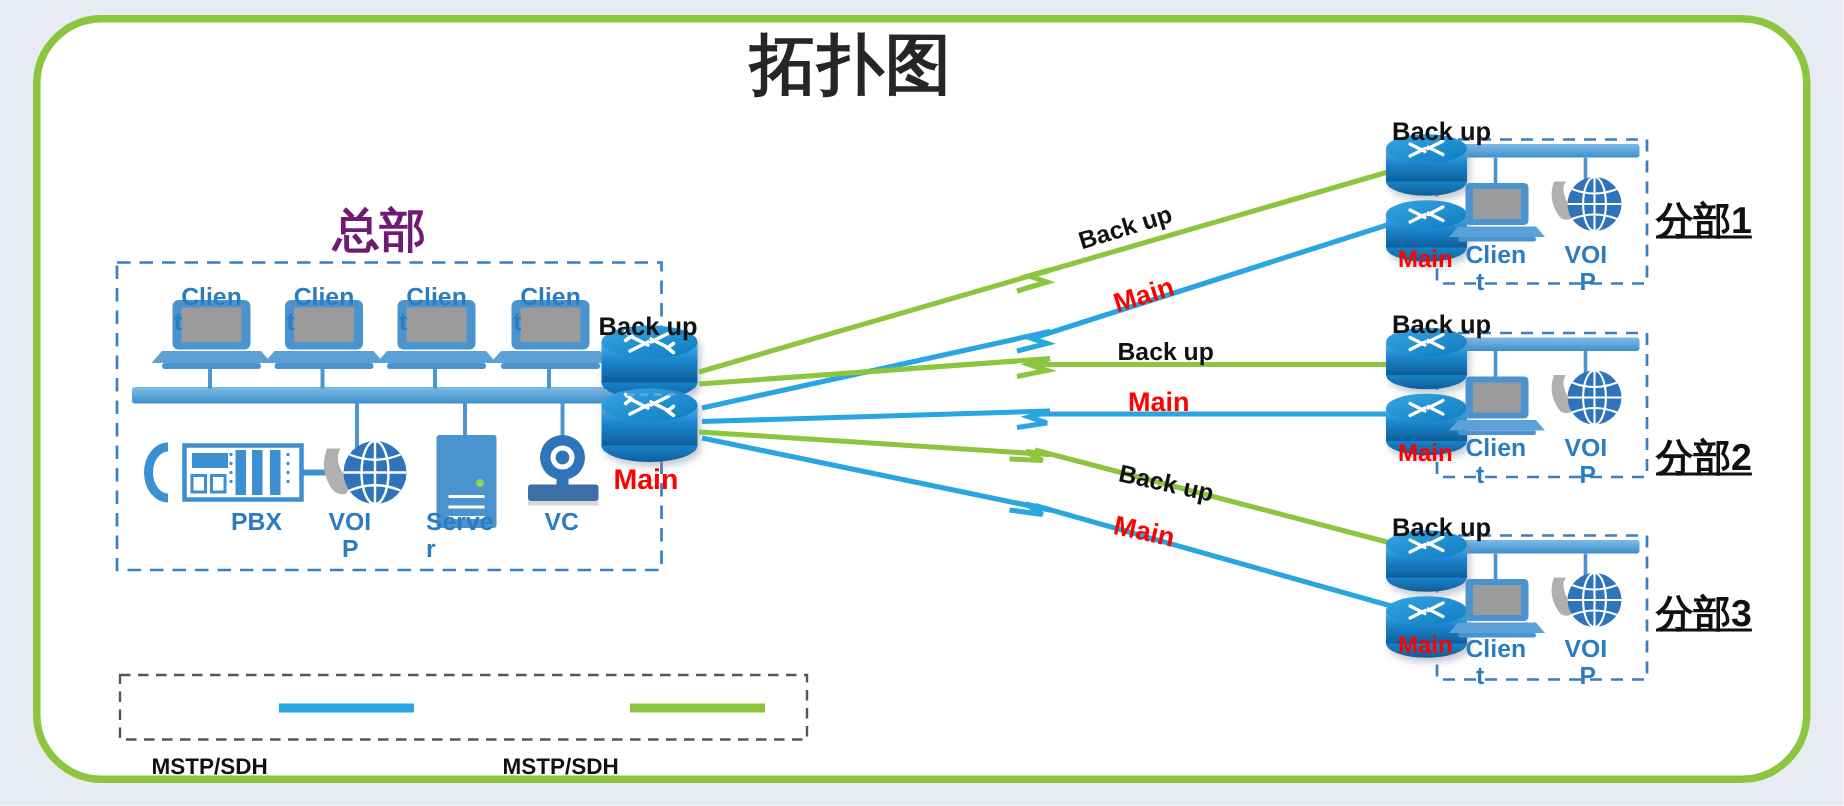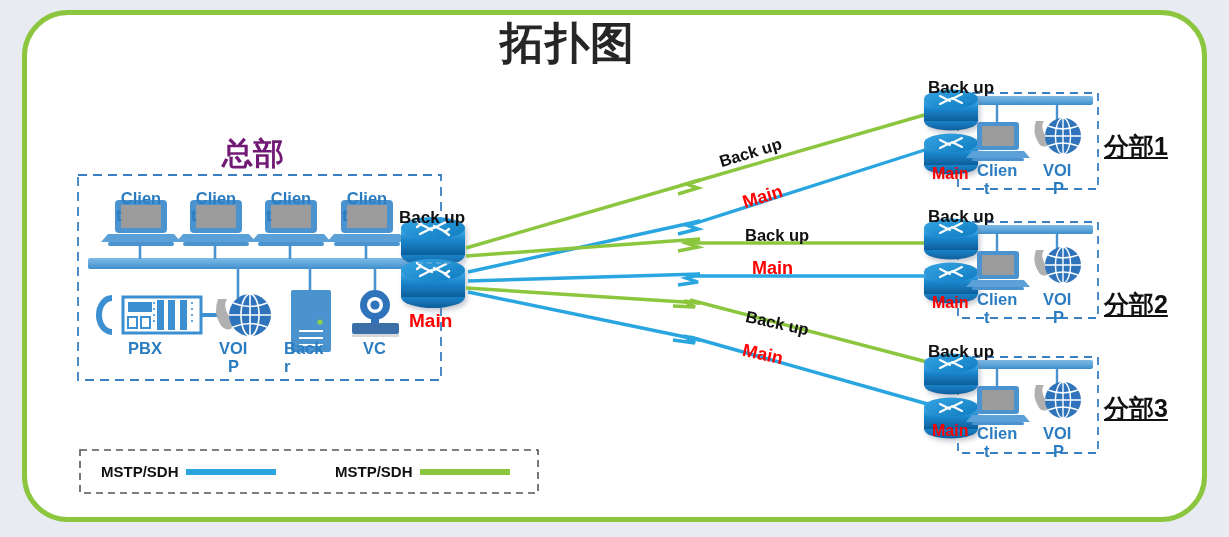--- a/index.html
+++ b/index.html
@@ -28,21 +28,21 @@
   .b1t{left:1104px;top:130px;}
   .b2t{left:1104px;top:256px;margin-top:32px;}
   .b3t{left:1104px;top:392px;}
 
   .devlabel{font-size:16.5px;color:#2b7cc0;font-weight:700;line-height:17px;
             text-align:center;}
   .backup-lbl{font-size:17px;font-weight:bold;color:#111;}
   .main-lbl{font-size:19px;font-weight:bold;color:#ff0000;}
   .link-backup{font-size:16.5px;font-weight:bold;color:#111;}
   .link-main{font-size:18px;font-weight:bold;color:#ff0000;}
-  .legend-txt{font-size:15px;font-weight:bold;color:#111;}
+  .legend-txt{font-size:15px;font-weight:bold;color:#111;margin-top:40px;}
   .rot-up{transform:rotate(-17deg);transform-origin:left top;}
   .rot-dn{transform:rotate(12.5deg);transform-origin:left top;}
 </style>
 </head>
 <body>
 
 <div id="stage">
 
   <div class="frame"></div>
 
@@ -360,24 +360,24 @@
     <div>Clien</div>
   </div>
   <div class="lbl devlabel" style="left:116px;top:207px;">t</div>
   <div class="lbl devlabel" style="left:191px;top:190px;width:50px;">Clien</div>
   <div class="lbl devlabel" style="left:191px;top:207px;">t</div>
   <div class="lbl devlabel" style="left:266px;top:190px;width:50px;">Clien</div>
   <div class="lbl devlabel" style="left:266px;top:207px;">t</div>
   <div class="lbl devlabel" style="left:342px;top:190px;width:50px;">Clien</div>
   <div class="lbl devlabel" style="left:342px;top:207px;">t</div>
 
-  <div class="lbl devlabel" style="left:128px;top:340px;">PBX</div>
+  <div class="lbl devlabel" style="left:154px;top:340px;">PBX</div>
   <div class="lbl devlabel" style="left:219px;top:340px;">VOI</div>
   <div class="lbl devlabel" style="left:228px;top:358px;">P</div>
-  <div class="lbl devlabel" style="left:284px;top:340px;">Back</div>
+  <div class="lbl devlabel" style="left:284px;top:340px;">Serve</div>
   <div class="lbl devlabel" style="left:284px;top:358px;">r</div>
   <div class="lbl devlabel" style="left:363px;top:340px;">VC</div>
 
   <div class="lbl backup-lbl" style="left:399px;top:208px;">Back up</div>
   <div class="lbl main-lbl" style="left:409px;top:310px;">Main</div>
 
   <div class="lbl link-backup rot-up" style="left:717px;top:153px;">Back up</div>
   <div class="lbl link-main rot-up" style="left:740px;top:193px;">Main</div>
 
   <div class="lbl link-backup" style="left:745px;top:226px;">Back up</div>

